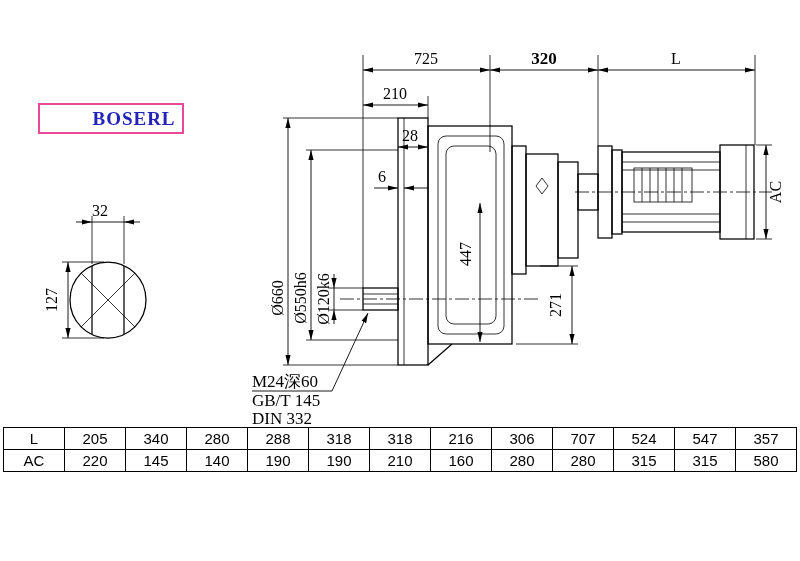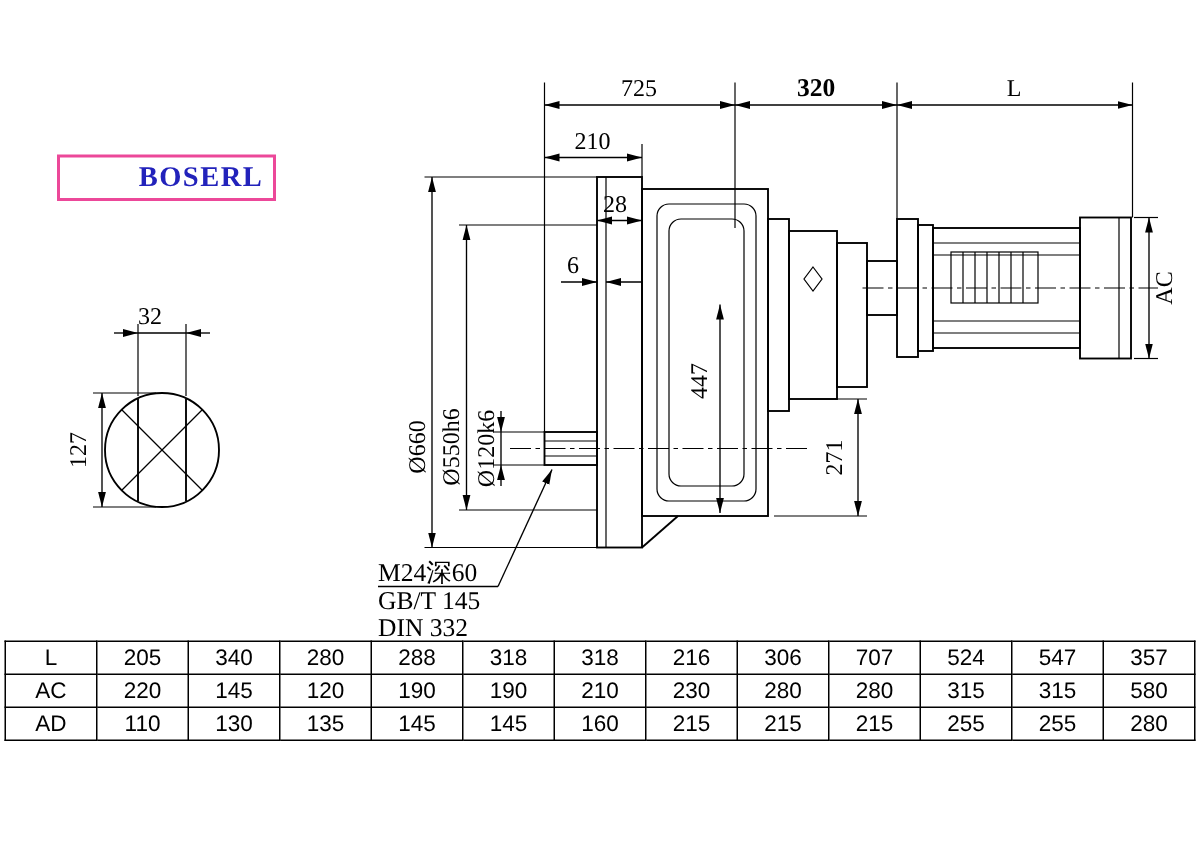--- a/index.html
+++ b/index.html
@@ -167,42 +167,27 @@
           <td>306</td>
           <td>707</td>
           <td>524</td>
           <td>547</td>
           <td>357</td>
         </tr>
         <tr>
           <td>AC</td>
           <td>220</td>
           <td>145</td>
-          <td>120</td>
+          <td>140</td>
           <td>190</td>
           <td>190</td>
           <td>210</td>
-          <td>230</td>
+          <td>160</td>
           <td>280</td>
           <td>280</td>
           <td>315</td>
           <td>315</td>
           <td>580</td>
-        </tr>
-        <tr>
-          <td>AD</td>
-          <td>110</td>
-          <td>130</td>
-          <td>135</td>
-          <td>145</td>
-          <td>145</td>
-          <td>160</td>
-          <td>215</td>
-          <td>215</td>
-          <td>215</td>
-          <td>255</td>
-          <td>255</td>
-          <td>280</td>
         </tr>
       </tbody>
   </table>
 
 </div>
 
 </body></html>

